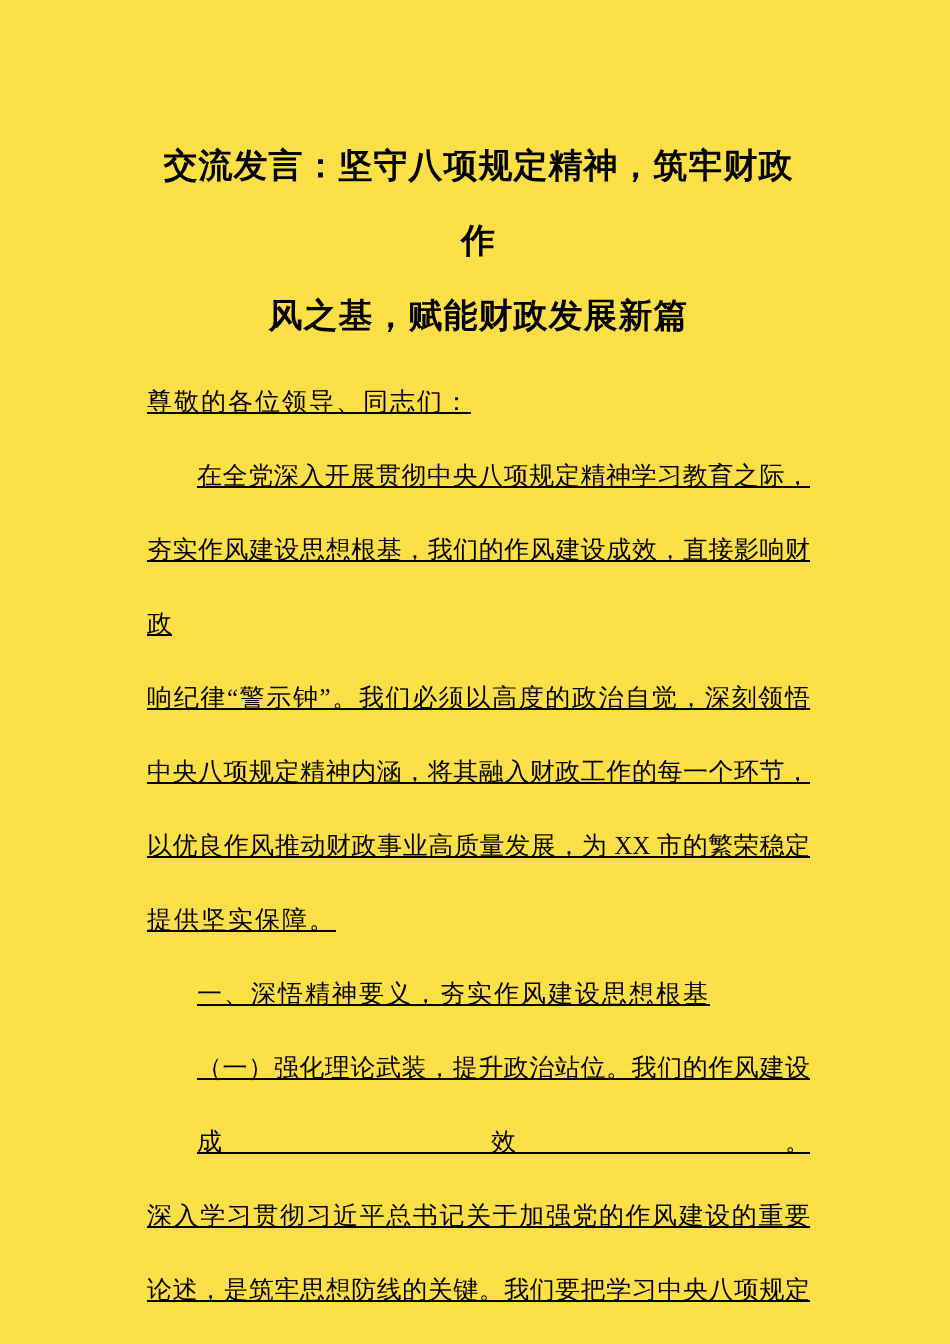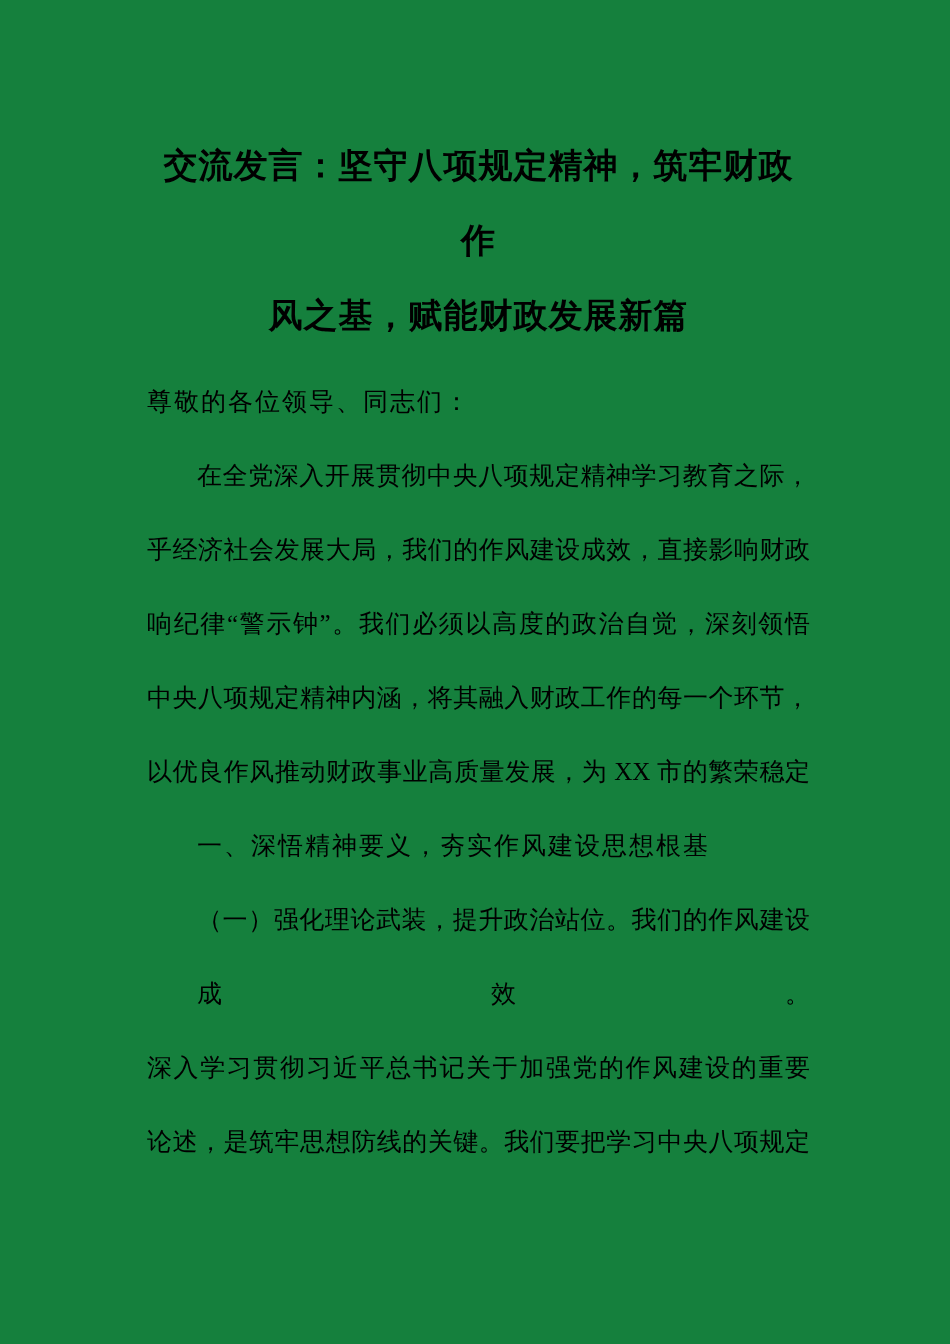--- a/index.html
+++ b/index.html
@@ -5,21 +5,21 @@
   html, body {
     margin: 0;
     padding: 0;
     background: #ffffff;
   }
   .page {
     position: relative;
     width: 950px;
     height: 1344px;
     margin: 0 auto;
-    background: #15803d;
+    background: #fde047;
     color: #000000;
     font-family: "Liberation Serif", "DejaVu Serif", serif;
     overflow: hidden;
     box-sizing: border-box;
     padding: 128px 140px 0 147px;
   }
   .doc-title {
     font-size: 34px;
     font-weight: 700;
     line-height: 75px;
@@ -27,20 +27,21 @@
     letter-spacing: 1px;
   }
   .doc-body {
     margin-top: 12px;
     font-size: 25px;
     line-height: 74px;
   }
   .doc-line {
     white-space: nowrap;
     letter-spacing: 2px;
+    text-decoration: underline;
   }
   .doc-line.fill {
     white-space: normal;
     letter-spacing: 0;
     text-align: justify;
     text-align-last: justify;
     text-justify: inter-character;
   }
   .doc-line.indent {
     padding-left: 50px;
@@ -50,22 +51,23 @@
 <body>
 
 <div class="page">
   <div class="doc-title">
     <div class="title-line">交流发言：坚守八项规定精神，筑牢财政作</div>
     <div class="title-line">风之基，赋能财政发展新篇</div>
   </div>
   <div class="doc-body">
       <div class="doc-line">尊敬的各位领导、同志们：</div>
       <div class="doc-line fill indent">在全党深入开展贯彻中央八项规定精神学习教育之际，</div>
-      <div class="doc-line fill">乎经济社会发展大局，我们的作风建设成效，直接影响财政</div>
+      <div class="doc-line fill">夯实作风建设思想根基，我们的作风建设成效，直接影响财政</div>
       <div class="doc-line fill">响纪律“警示钟”。我们必须以高度的政治自觉，深刻领悟</div>
       <div class="doc-line fill">中央八项规定精神内涵，将其融入财政工作的每一个环节，</div>
       <div class="doc-line fill">以优良作风推动财政事业高质量发展，为 XX 市的繁荣稳定</div>
+      <div class="doc-line">提供坚实保障。</div>
       <div class="doc-line indent">一、深悟精神要义，夯实作风建设思想根基</div>
       <div class="doc-line fill indent">（一）强化理论武装，提升政治站位。我们的作风建设成效。</div>
       <div class="doc-line fill">深入学习贯彻习近平总书记关于加强党的作风建设的重要</div>
       <div class="doc-line fill">论述，是筑牢思想防线的关键。我们要把学习中央八项规定</div>
     </div>
 </div>
 
 </body></html>

